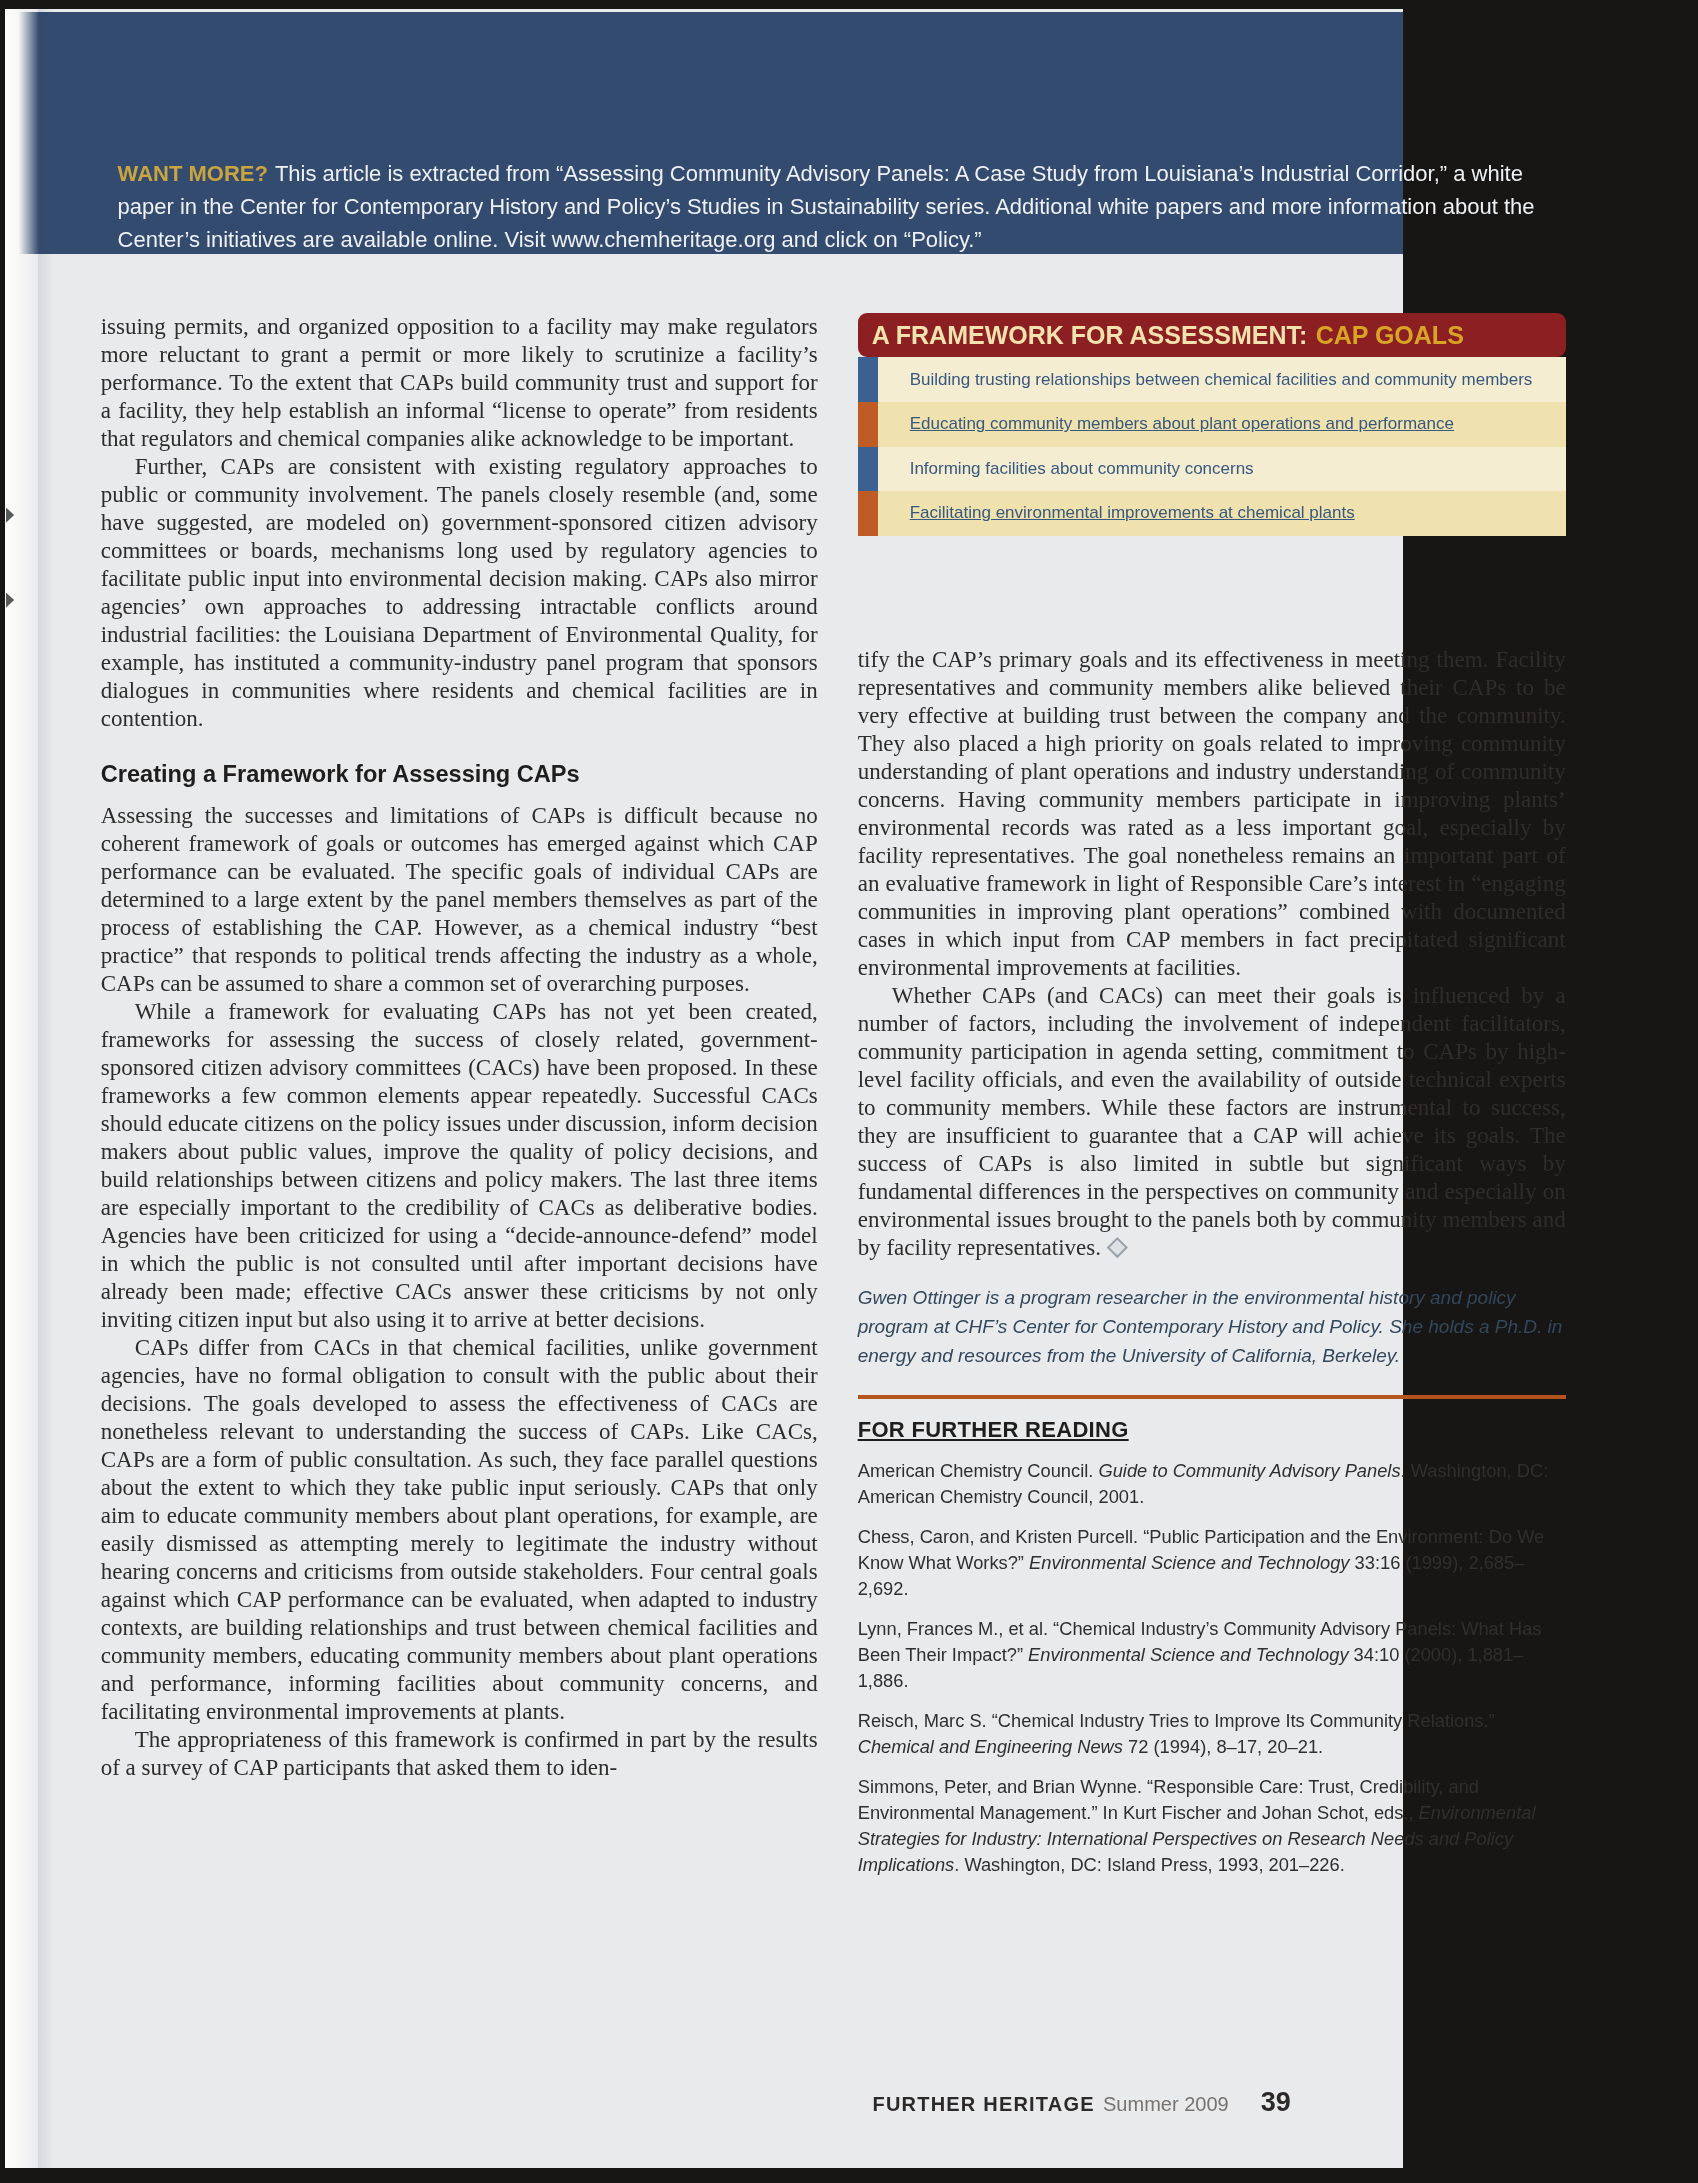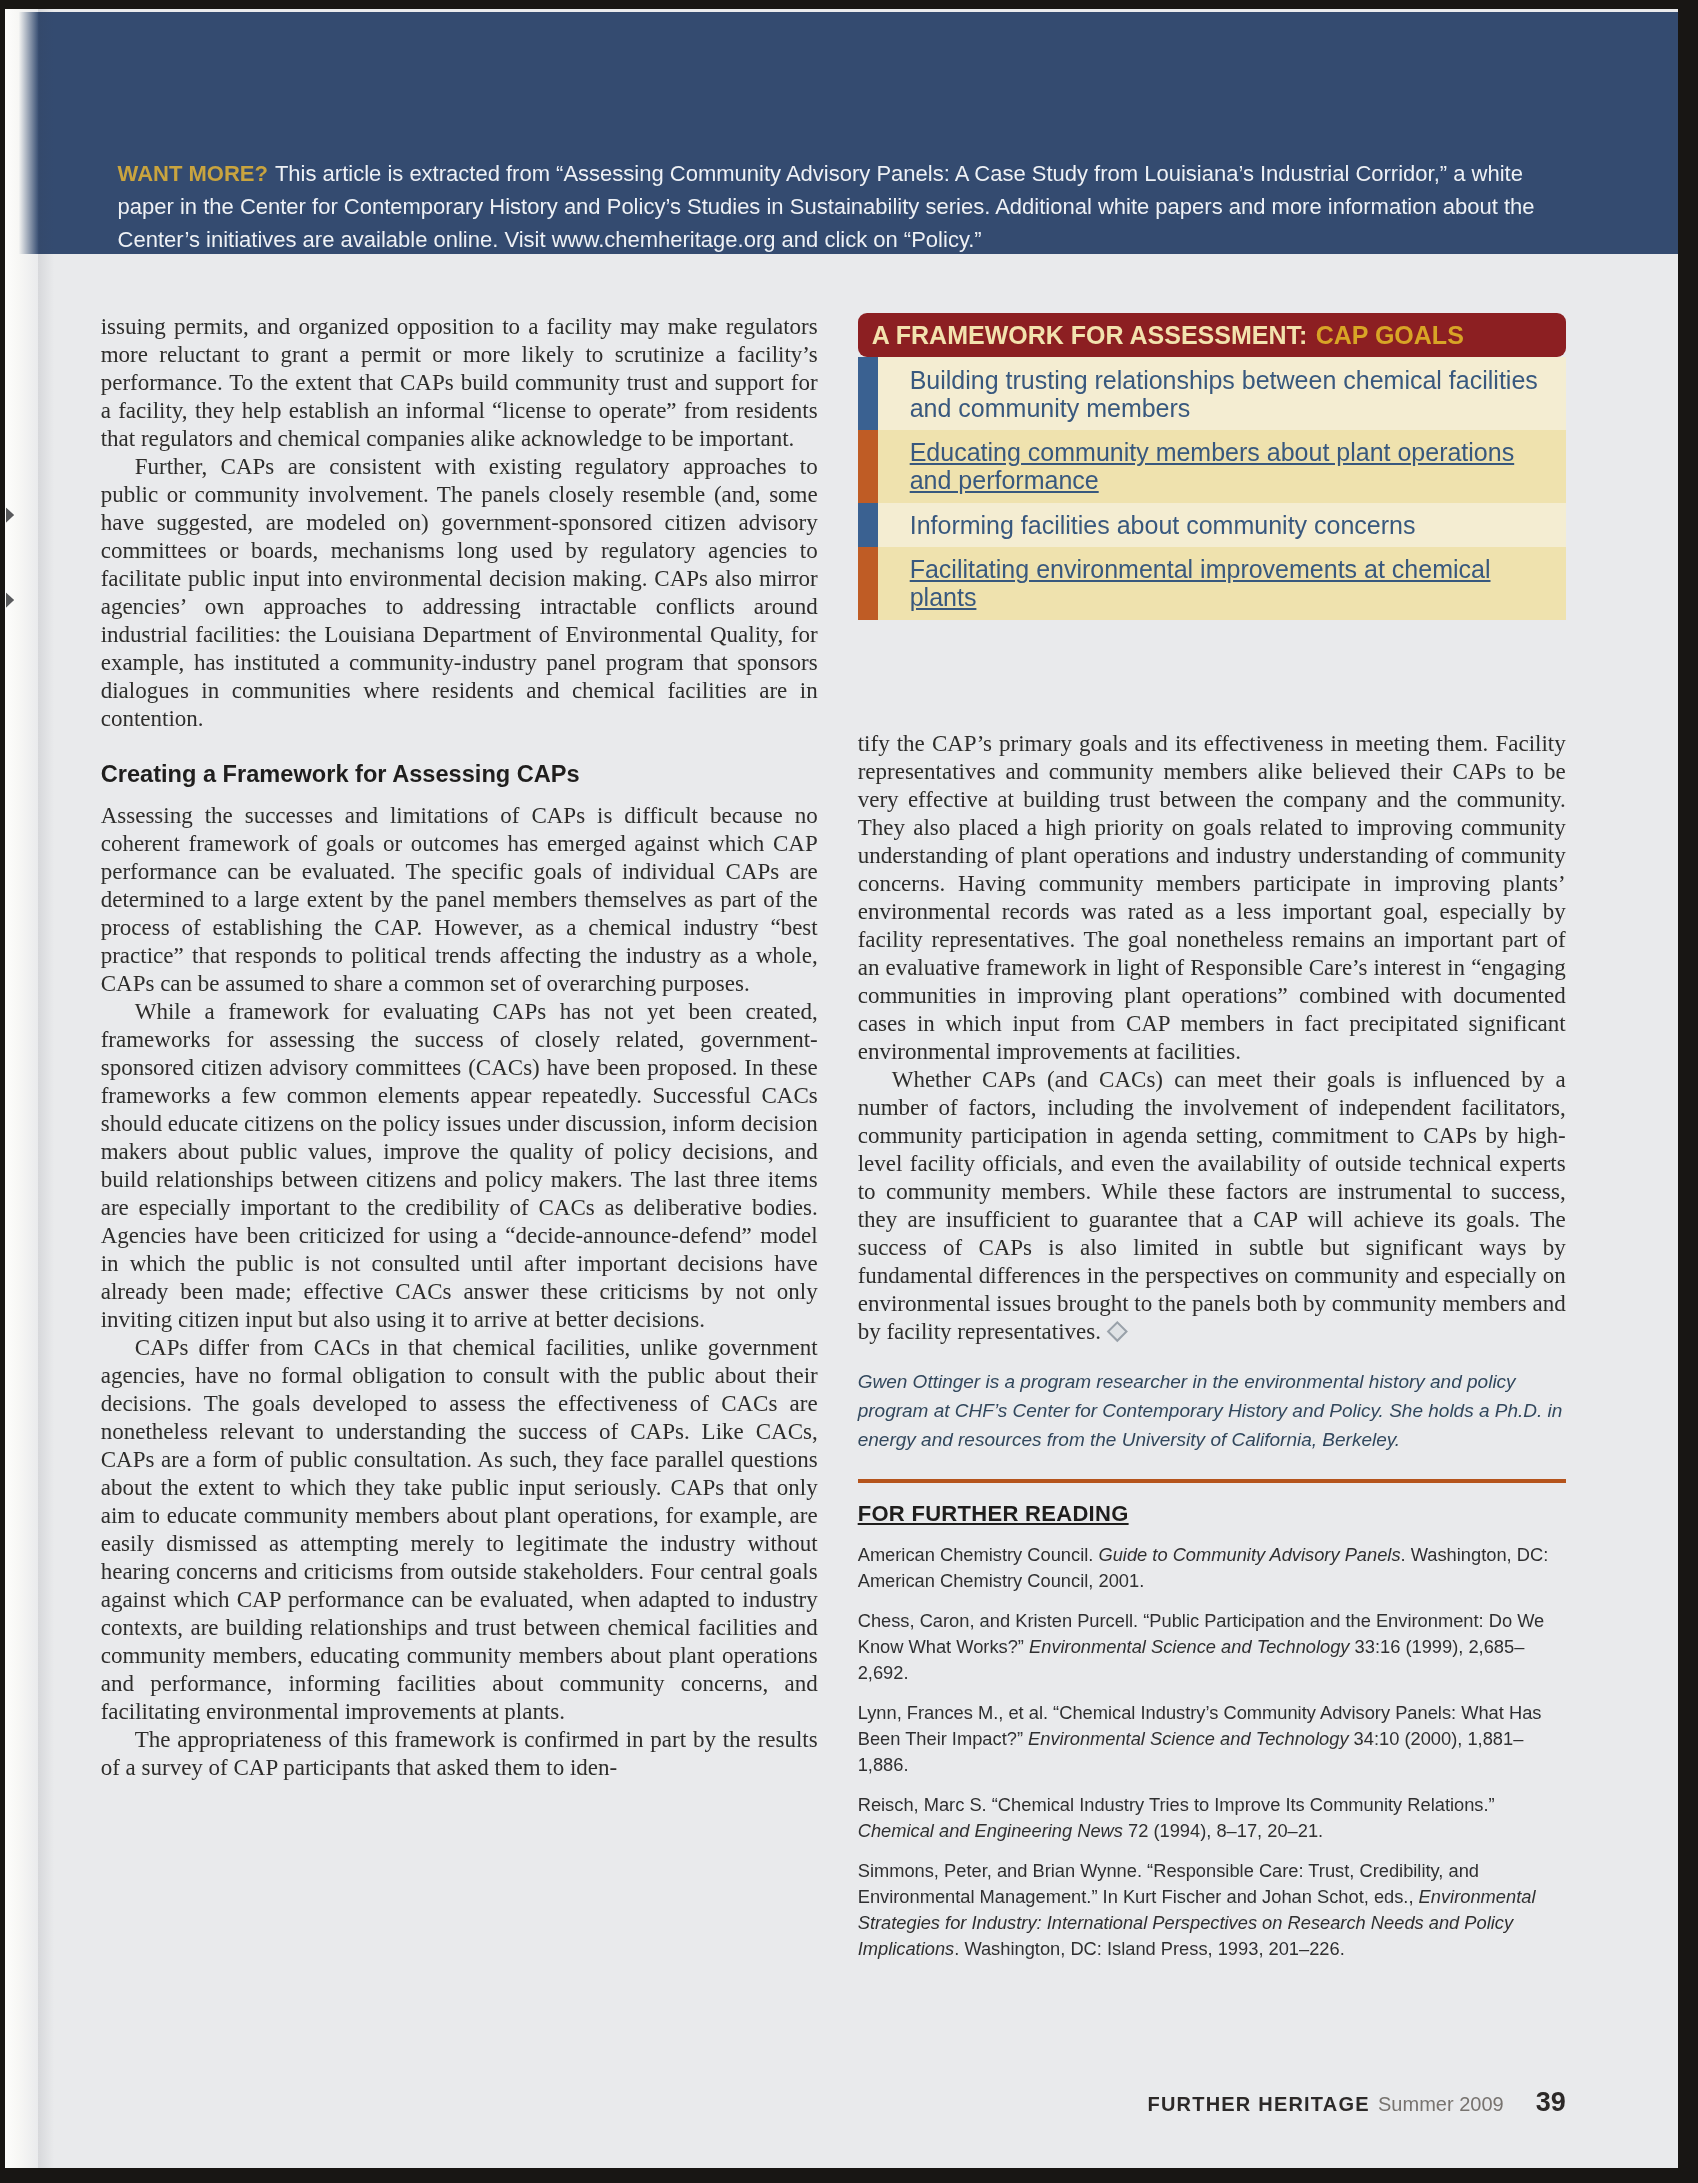--- a/index.html
+++ b/index.html
@@ -1,19 +1,19 @@
 <!DOCTYPE html>
 <html style="font-size:9.4px"><head>
 <meta charset="utf-8">
 <style>
   html,body { margin:0; padding:0; }
   body { width:1698px; height:2183px; }
   .stage { position:relative; width:1698px; height:2183px; background:#181614; overflow:hidden;
            font-family:"Liberation Sans","DejaVu Sans",sans-serif; }
-  .paper { position:absolute; left:4.7px; top:9.4px; width:1673px; height:2159px; background:#e9eaec; }
+  .paper { position:absolute; left:4.7px; top:9.4px; width:1398px; height:2159px; background:#e9eaec; }
 
   
   .band { position:absolute; left:5.9px; top:2.4px; right:0; height:242px; background:#344b70; }
   .band-text { position:absolute; left:107px; top:123px; width:1463px;
                font-size:22px; line-height:33px; color:#eef1f5; }
   .band-lead { font-weight:bold; color:#c9a43f; padding-right:7px; }
 
   
   .col-left  { position:absolute; left:96px;  top:304px; width:717px; }
   .col-right { position:absolute; left:853px; top:304px; width:708px; }
@@ -26,21 +26,21 @@
   
   .goals-box { width:708px; margin:0 0 110px 0; }
   .goals-head { background:#8c1f22; height:44px; line-height:44px; padding-left:14px;
                 font-weight:bold; font-size:25px; white-space:nowrap;border-radius:9px; }
   .gh-main { color:#f2e2ae; }
   .gh-accent { color:#d8a426; padding-left:8.3px; }
   .goal-row { display:flex; }
   .goal-bar { flex:0 0 20px; width:20px; }
   .bar-blue { background:#3a6191; }
   .bar-orange { background:#bf5c25; }
-  .goal-text { flex:1; padding:8.3px 11.8px 8.3px 32px; font-size:25px; line-height:28px; color:#38587e; }
+  .goal-text { flex:1; padding:8.3px 11.8px 8.3px 32px; font-size:17px; line-height:28px; color:#38587e; }
   .bg-a { background:#f4edd2; }
   .bg-b { background:#efe2ae;text-decoration:underline; }
 
   .endmark { display:inline-block; width:10.6px; height:10.6px; margin-left:9.4px;
              border:2.4px solid #99a1a9; background:#dfe2e5; transform:rotate(45deg); }
 
   .bio { margin:21px 0 0 0; font-style:italic; font-size:19px; line-height:29px; color:#31475c; }
   .rule { margin-top:25px; height:4.1px; background:#b5541c; }
   .ffr { margin:17.7px 0 0 0; font-size:22px; font-weight:bold; color:#1f1e1d; letter-spacing:0.3px;text-decoration:underline; }
   .refs { margin-top:15.3px; }

